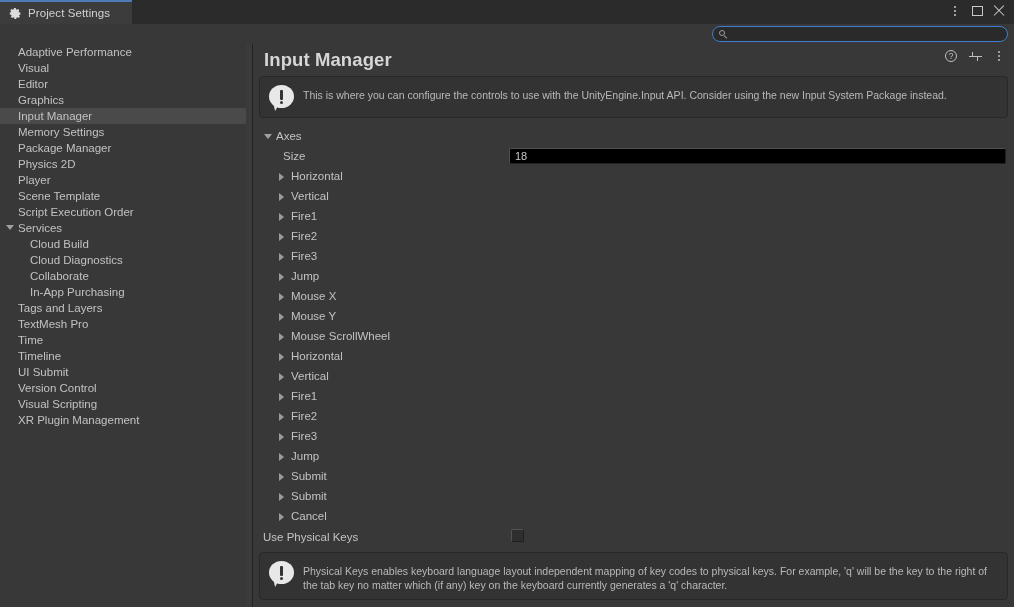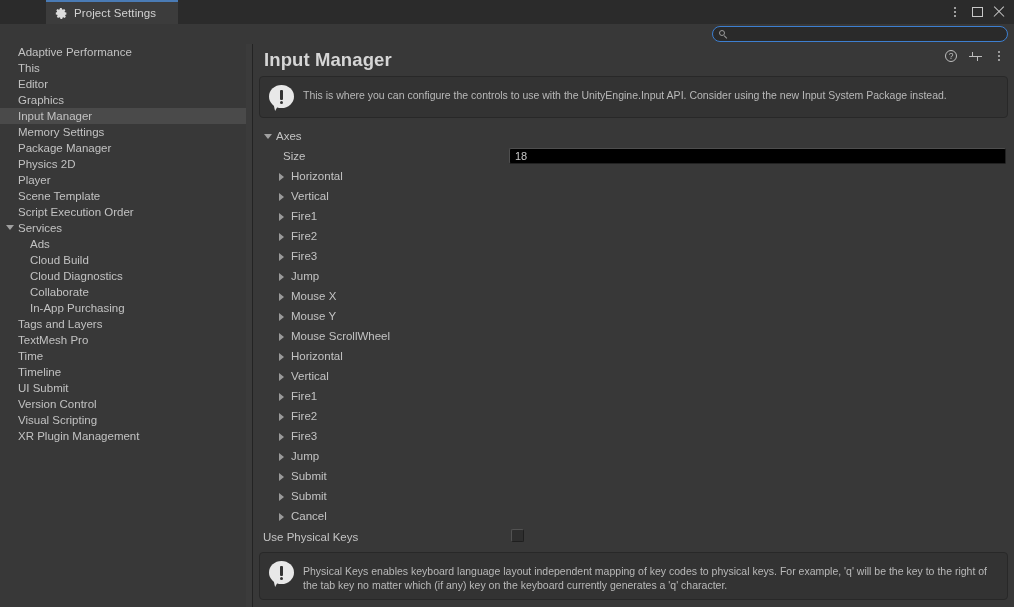--- a/index.html
+++ b/index.html
@@ -9,21 +9,21 @@
     font-family: "Liberation Sans", sans-serif;
     color: #c4c4c4;
     overflow: hidden;
   }
   .window { position: relative; width: 1014px; height: 607px; background: #383838; }
 
   
   .titlebar {
     position: absolute; top: 0; left: 0; width: 1014px; height: 24px;
     background: #2b2b2b;
-    display: flex; align-items: center; padding-left: 46px;
+    display: flex; align-items: flex-start;
   }
   .tab {
     position: relative;
     min-width: 132px; height: 24px;
     background: #3c3c3c;
     display: flex; align-items: center; gap: 6px;
     padding: 0 12px 0 9px;
     font-size: 11.5px; color: #d2d2d2;
     border-top: 2px solid #4a7bb5;
   }
@@ -229,21 +229,21 @@
     </div>
   </div>
 
   <div class="body">
 
     <div class="sidebar" id="sidebar">
         <div class="sb-item">
           <span class="lbl">Adaptive Performance</span>
         </div>
         <div class="sb-item">
-          <span class="lbl">This</span>
+          <span class="lbl">Visual</span>
         </div>
         <div class="sb-item">
           <span class="lbl">Editor</span>
         </div>
         <div class="sb-item">
           <span class="lbl">Graphics</span>
         </div>
         <div class="sb-item selected">
           <span class="lbl">Input Manager</span>
         </div>
@@ -261,23 +261,20 @@
         </div>
         <div class="sb-item">
           <span class="lbl">Scene Template</span>
         </div>
         <div class="sb-item">
           <span class="lbl">Script Execution Order</span>
         </div>
         <div class="sb-item">
           <span class="tri tri-down"></span>
           <span class="lbl">Services</span>
-        </div>
-        <div class="sb-item child">
-          <span class="lbl">Ads</span>
         </div>
         <div class="sb-item child">
           <span class="lbl">Cloud Build</span>
         </div>
         <div class="sb-item child">
           <span class="lbl">Cloud Diagnostics</span>
         </div>
         <div class="sb-item child">
           <span class="lbl">Collaborate</span>
         </div>

